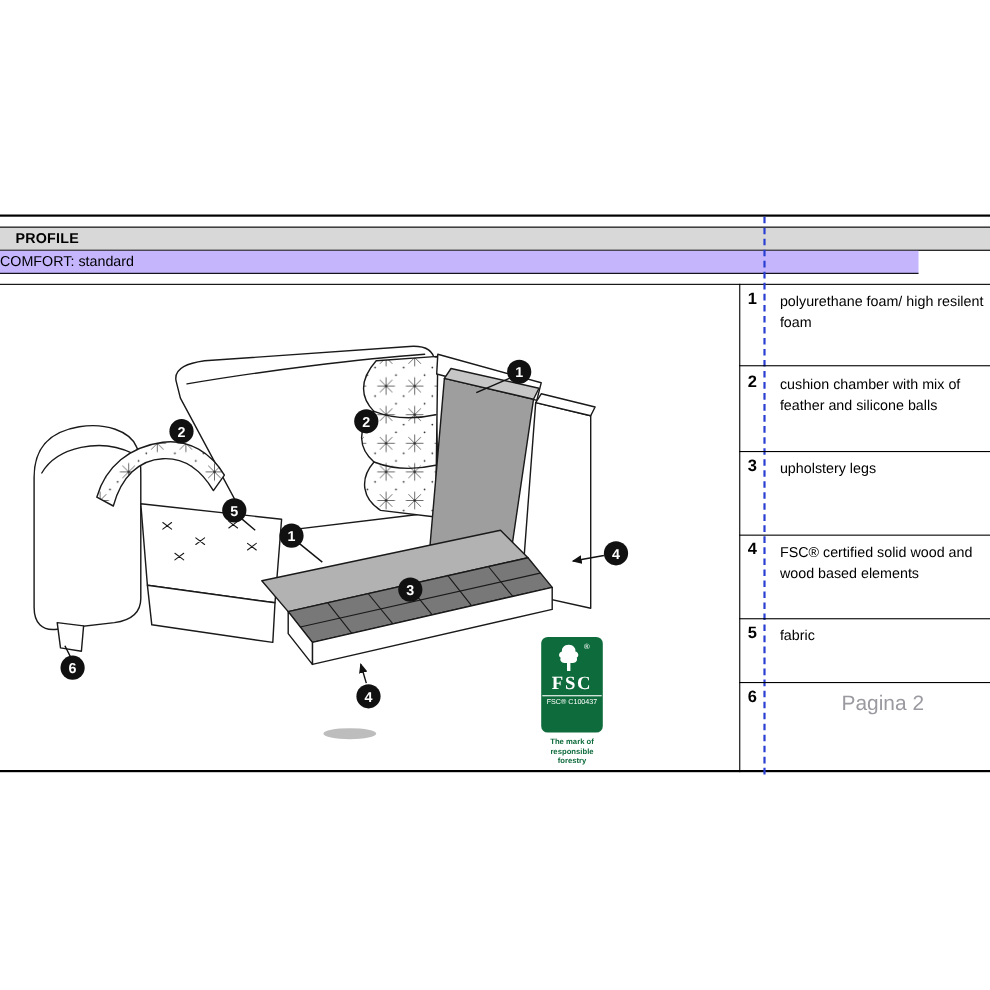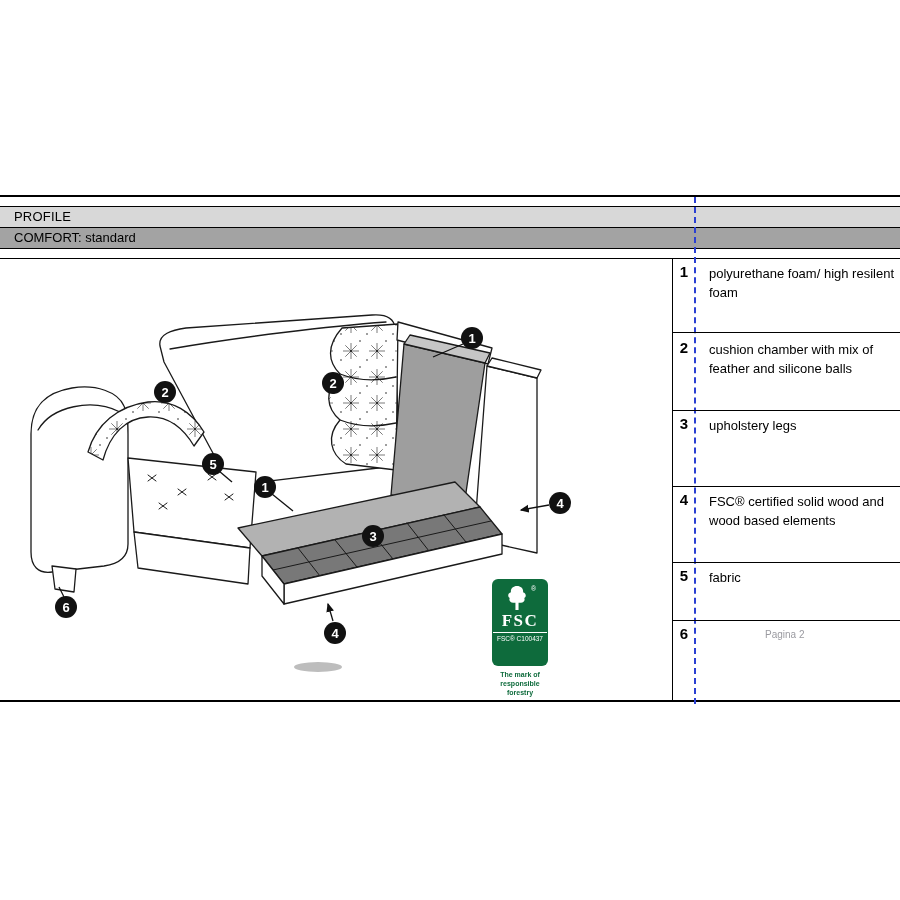--- a/index.html
+++ b/index.html
@@ -5,37 +5,37 @@
   html,body{margin:0;padding:0;background:#fff;}
   .page{
     position:relative;width:900px;height:900px;background:#fff;overflow:hidden;
     font-family:"Liberation Sans",sans-serif;color:#000;
   }
   .hline{position:absolute;left:0;width:900px;background:#000;}
   .top-thick{top:195px;height:2px;}
   .profile-row{
     position:absolute;left:0;top:206px;width:900px;height:22px;box-sizing:border-box;
     background:#d8d8d8;border-top:1px solid #000;border-bottom:1px solid #000;
-    font-weight:normal;font-size:13px;line-height:20px;padding-left:14px;letter-spacing:.2px;
+    font-weight:bold;font-size:13px;line-height:20px;padding-left:14px;letter-spacing:.2px;
   }
   .comfort-row{
-    position:absolute;left:0;top:228px;width:900px;height:21px;box-sizing:border-box;
-    background:#a3a3a3;border-bottom:1px solid #000;
-    font-size:13px;line-height:20px;padding-left:14px;
+    position:absolute;left:0;top:228px;width:835px;height:21px;box-sizing:border-box;
+    background:#c4b5fd;border-bottom:1px solid #000;
+    font-size:13px;line-height:20px;
   }
   .content-frame{
     position:absolute;left:0;top:258px;width:900px;height:444px;box-sizing:border-box;
     border-top:1.5px solid #000;border-bottom:2px solid #000;background:#fff;
   }
   .numcol-line{position:absolute;left:672px;top:258px;width:1px;height:444px;background:#000;}
   .dashed-blue{position:absolute;left:694px;top:197px;height:507px;width:0;border-left:2px dashed #2a3fd2;}
   .sep{position:absolute;left:672px;width:228px;height:1px;background:#000;}
   .legend-num{position:absolute;left:672px;width:24px;text-align:center;font-weight:bold;font-size:15px;}
   .legend-text{position:absolute;left:709px;width:188px;font-size:13px;line-height:19px;}
-  .watermark{position:absolute;left:765px;top:629px;font-size:10px;color:#9a9aa0;text-align:right;}
+  .watermark{position:absolute;left:765px;top:629px;font-size:19px;color:#9a9aa0;text-align:right;}
   .fsc-wrap{position:absolute;left:492px;top:579px;width:56px;text-align:center;}
   .fsc-box{
     background:#0e6b3c;border-radius:6px;height:87px;box-sizing:border-box;
     display:flex;flex-direction:column;align-items:center;padding-top:6px;
   }
   .fsc-treeline{display:flex;align-items:flex-start;}
   .fsc-reg{color:#fff;font-size:7px;line-height:8px;margin-left:1px;}
   .fsc-name{color:#fff;font-family:"Liberation Serif",serif;font-weight:bold;font-size:17px;line-height:18px;letter-spacing:1.5px;}
   .fsc-rule{width:54px;height:1px;background:#fff;margin:2px auto 2px auto;}
   .fsc-lic{color:#fff;font-size:6.5px;line-height:8px;}

